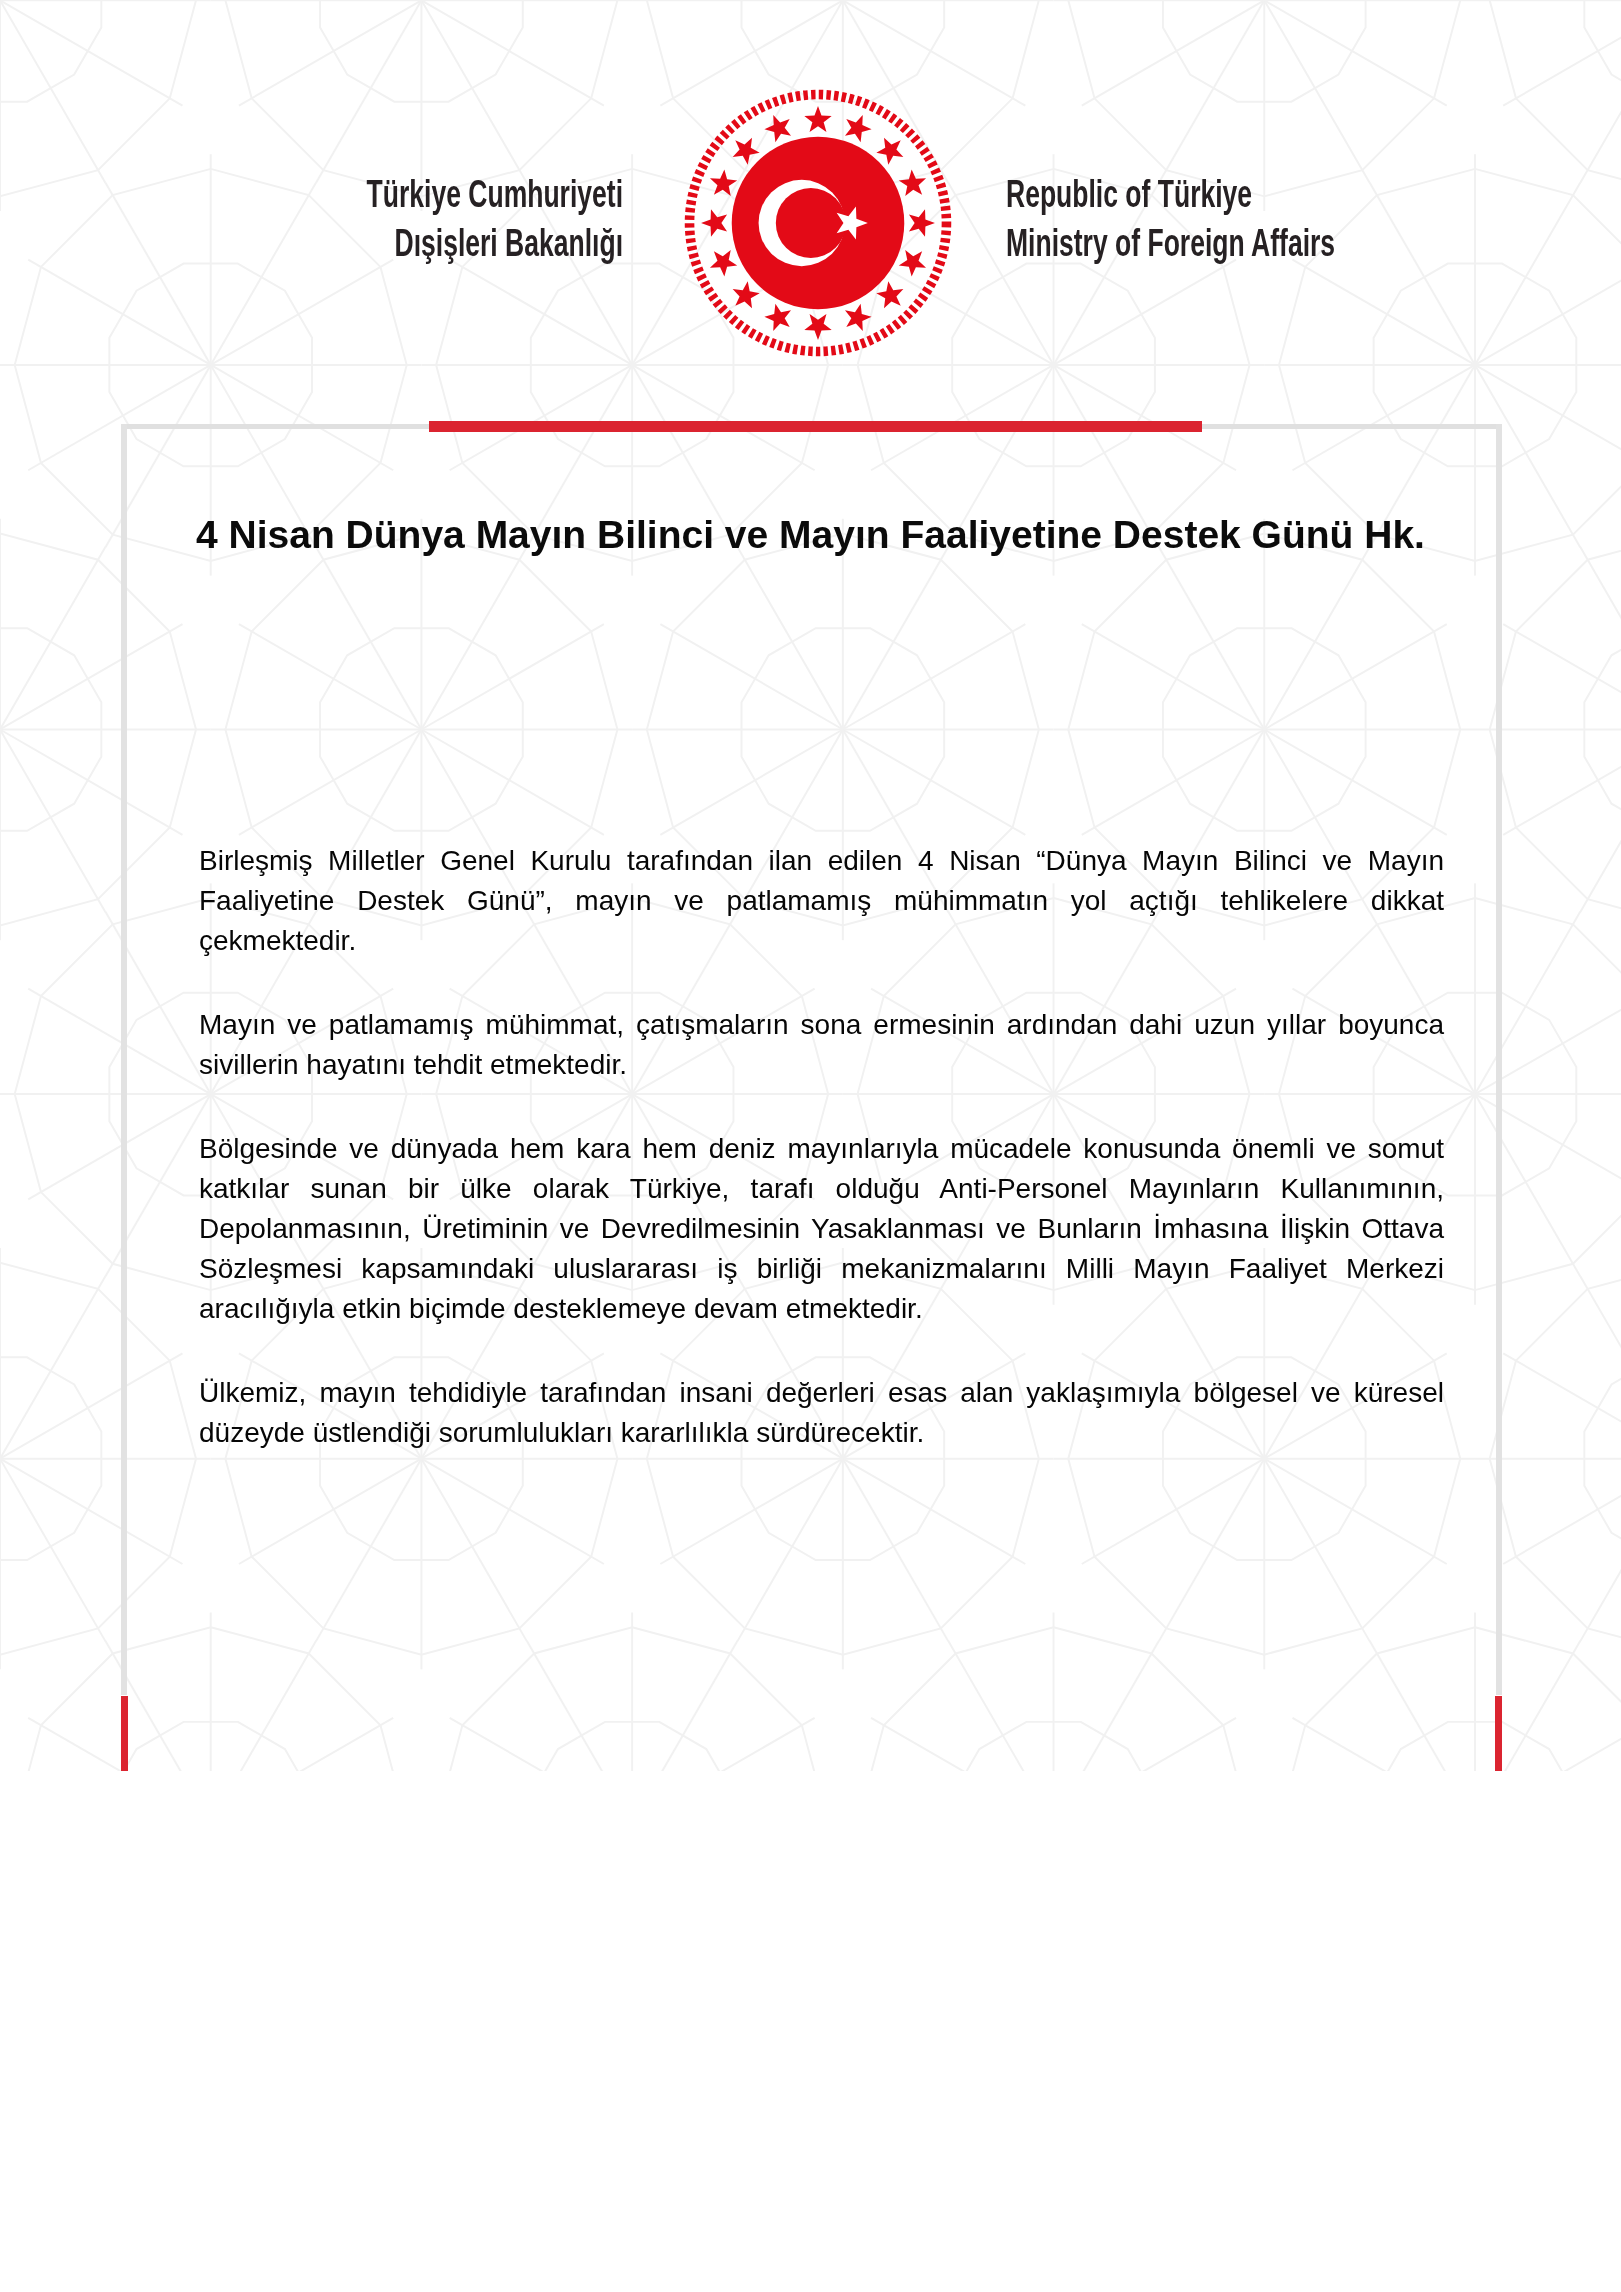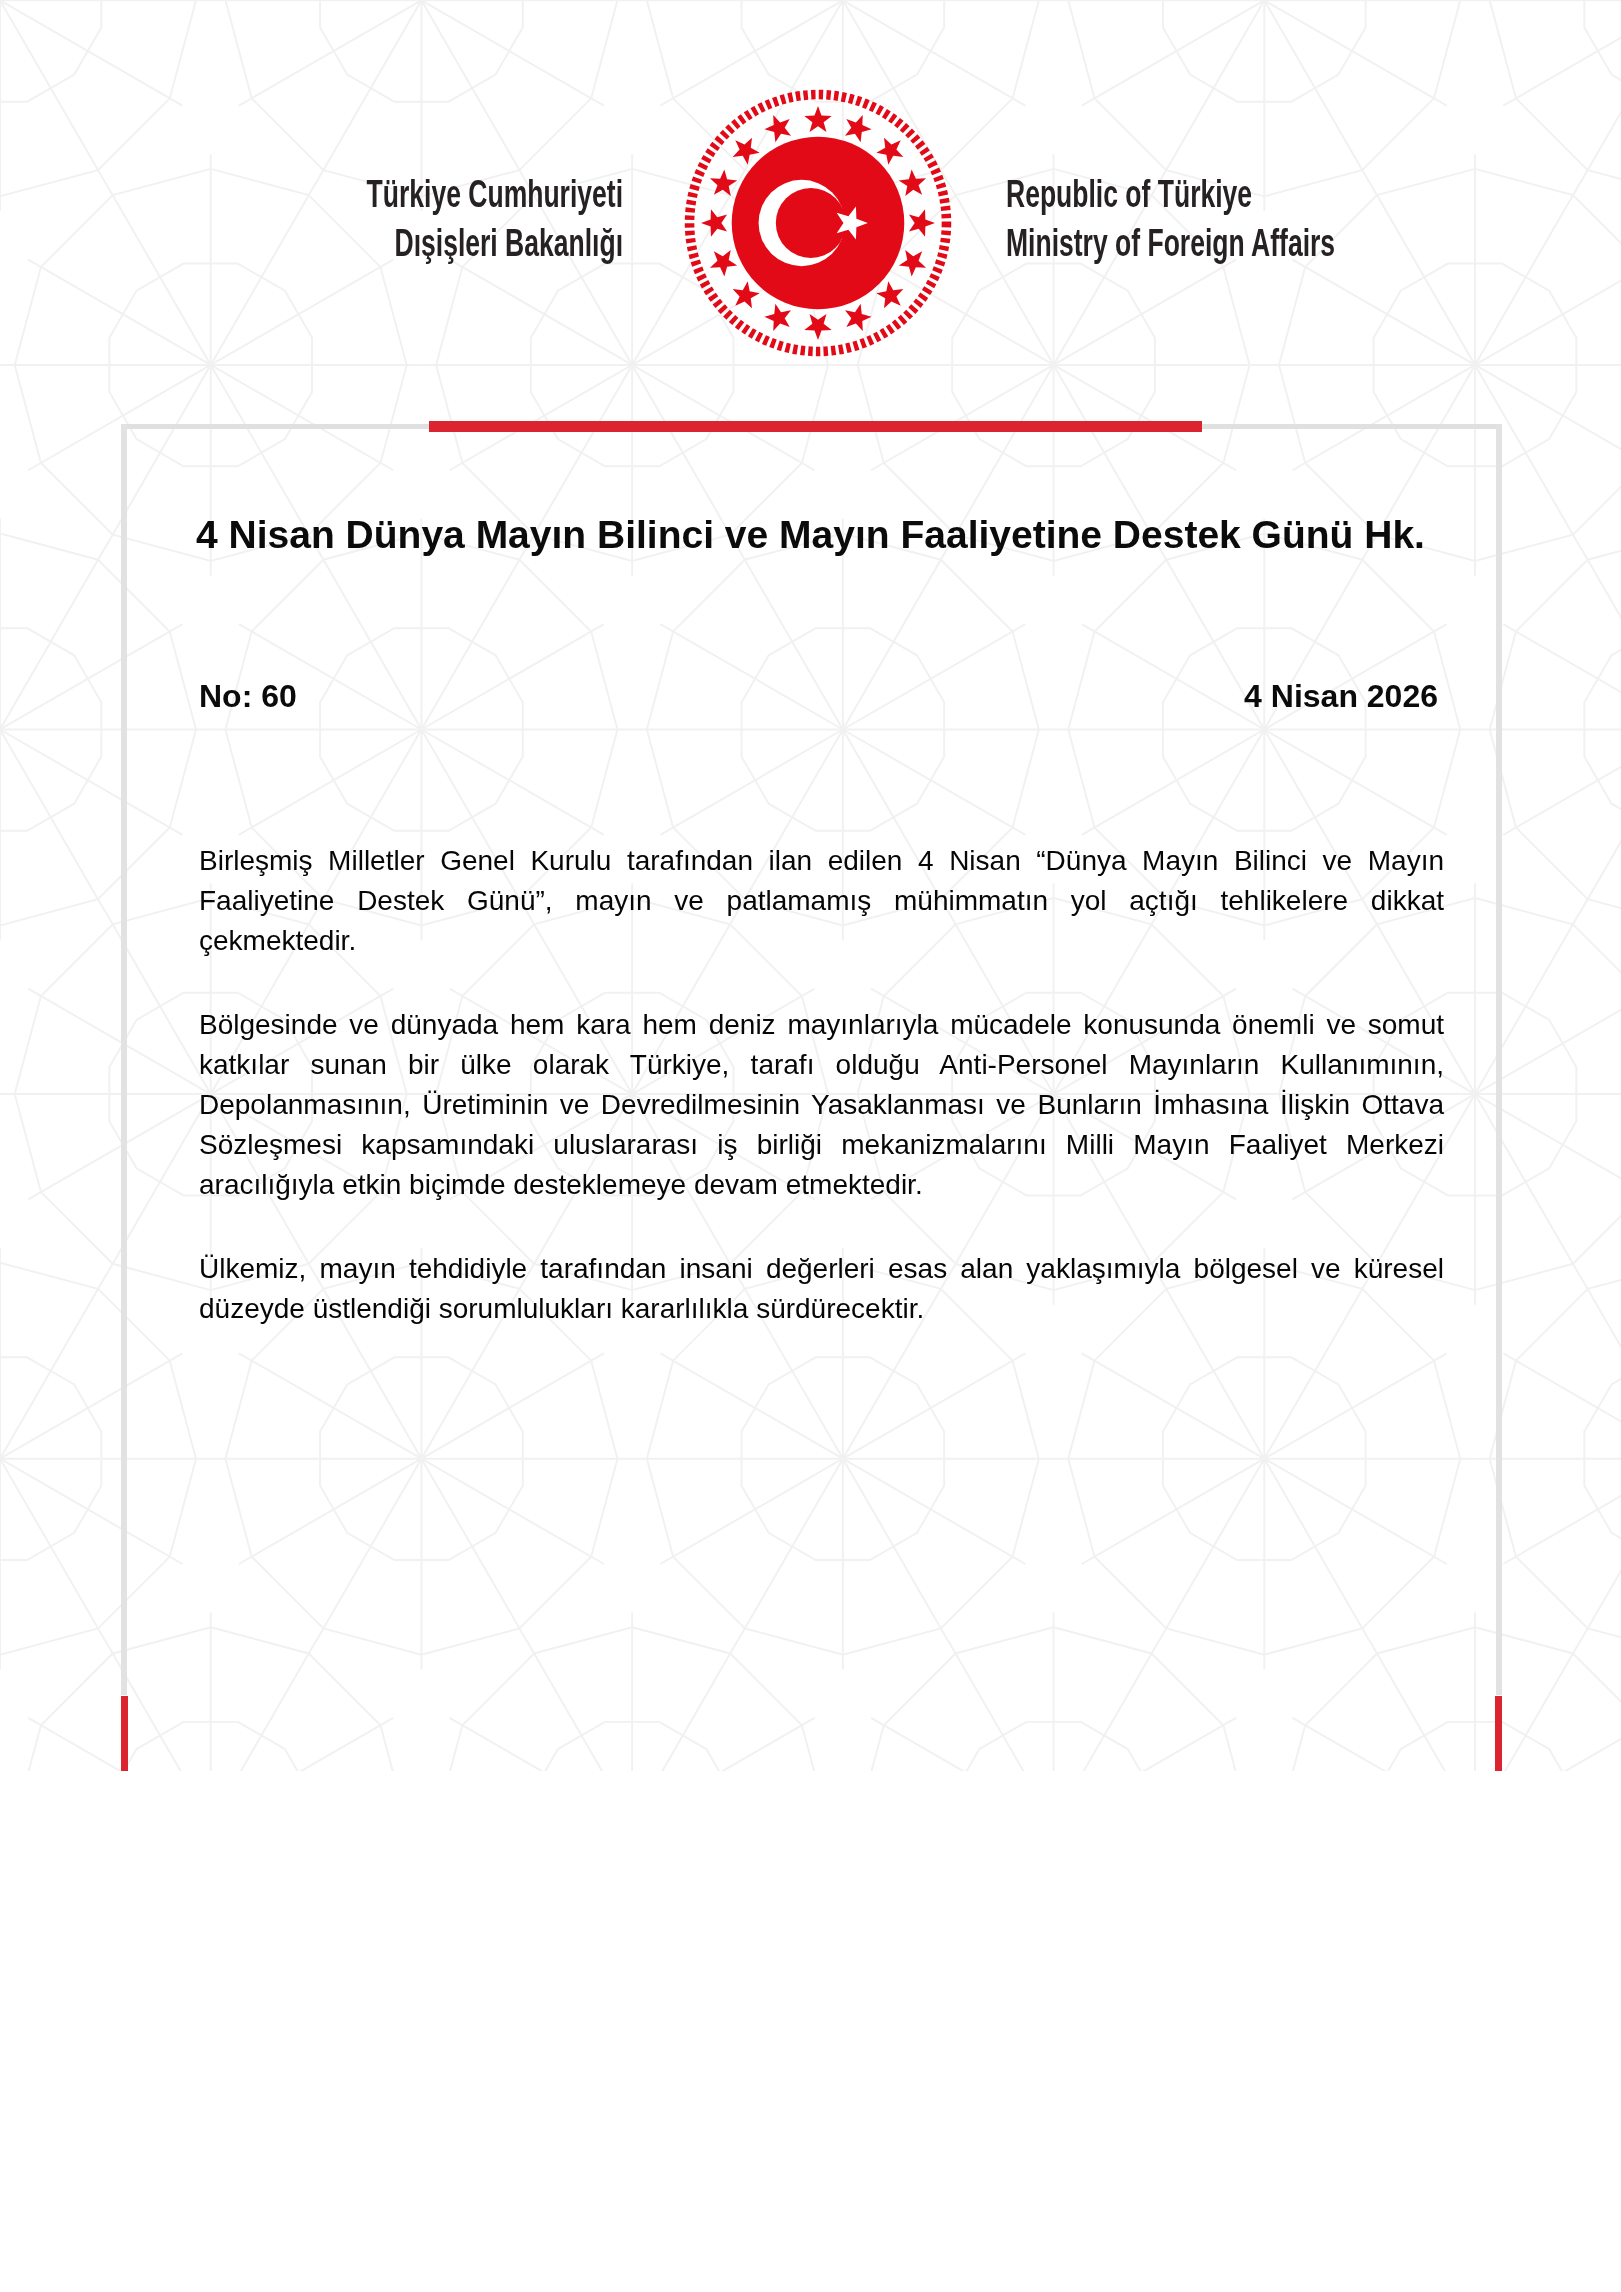--- a/index.html
+++ b/index.html
@@ -180,27 +180,24 @@
   <div class="accent-bar"></div>
   <div class="frame-left-gray"></div>
   <div class="frame-right-gray"></div>
   <div class="frame-left-red"></div>
   <div class="frame-right-red"></div>
   <div class="frame-bottom"></div>
   <div class="frame-bottom-gap"></div>
 
   <div class="doc-title">4 Nisan Dünya Mayın Bilinci ve Mayın Faaliyetine Destek Günü Hk.</div>
 
-  <div class="meta-row">
-    <span>No: 60</span>
-    <span>4 Nisan 2026</span>
-  </div>
 
   <div class="body-text">
     <p>Birleşmiş Milletler Genel Kurulu tarafından ilan edilen 4 Nisan “Dünya Mayın Bilinci ve Mayın Faaliyetine Destek Günü”, mayın ve patlamamış mühimmatın yol açtığı tehlikelere dikkat çekmektedir.</p>
+    <p>Mayın ve patlamamış mühimmat, çatışmaların sona ermesinin ardından dahi uzun yıllar boyunca sivillerin hayatını tehdit etmektedir.</p>
     <p>Bölgesinde ve dünyada hem kara hem deniz mayınlarıyla mücadele konusunda önemli ve somut katkılar sunan bir ülke olarak Türkiye, tarafı olduğu Anti-Personel Mayınların Kullanımının, Depolanmasının, Üretiminin ve Devredilmesinin Yasaklanması ve Bunların İmhasına İlişkin Ottava Sözleşmesi kapsamındaki uluslararası iş birliği mekanizmalarını Milli Mayın Faaliyet Merkezi aracılığıyla etkin biçimde desteklemeye devam etmektedir.</p>
     <p>Ülkemiz, mayın tehdidiyle tarafından insani değerleri esas alan yaklaşımıyla bölgesel ve küresel düzeyde üstlendiği sorumlulukları kararlılıkla sürdürecektir.</p>
   </div>
 
   <div class="footer-url">www.mfa.gov.tr</div>
 
 </div>
 
 
 </body></html>

